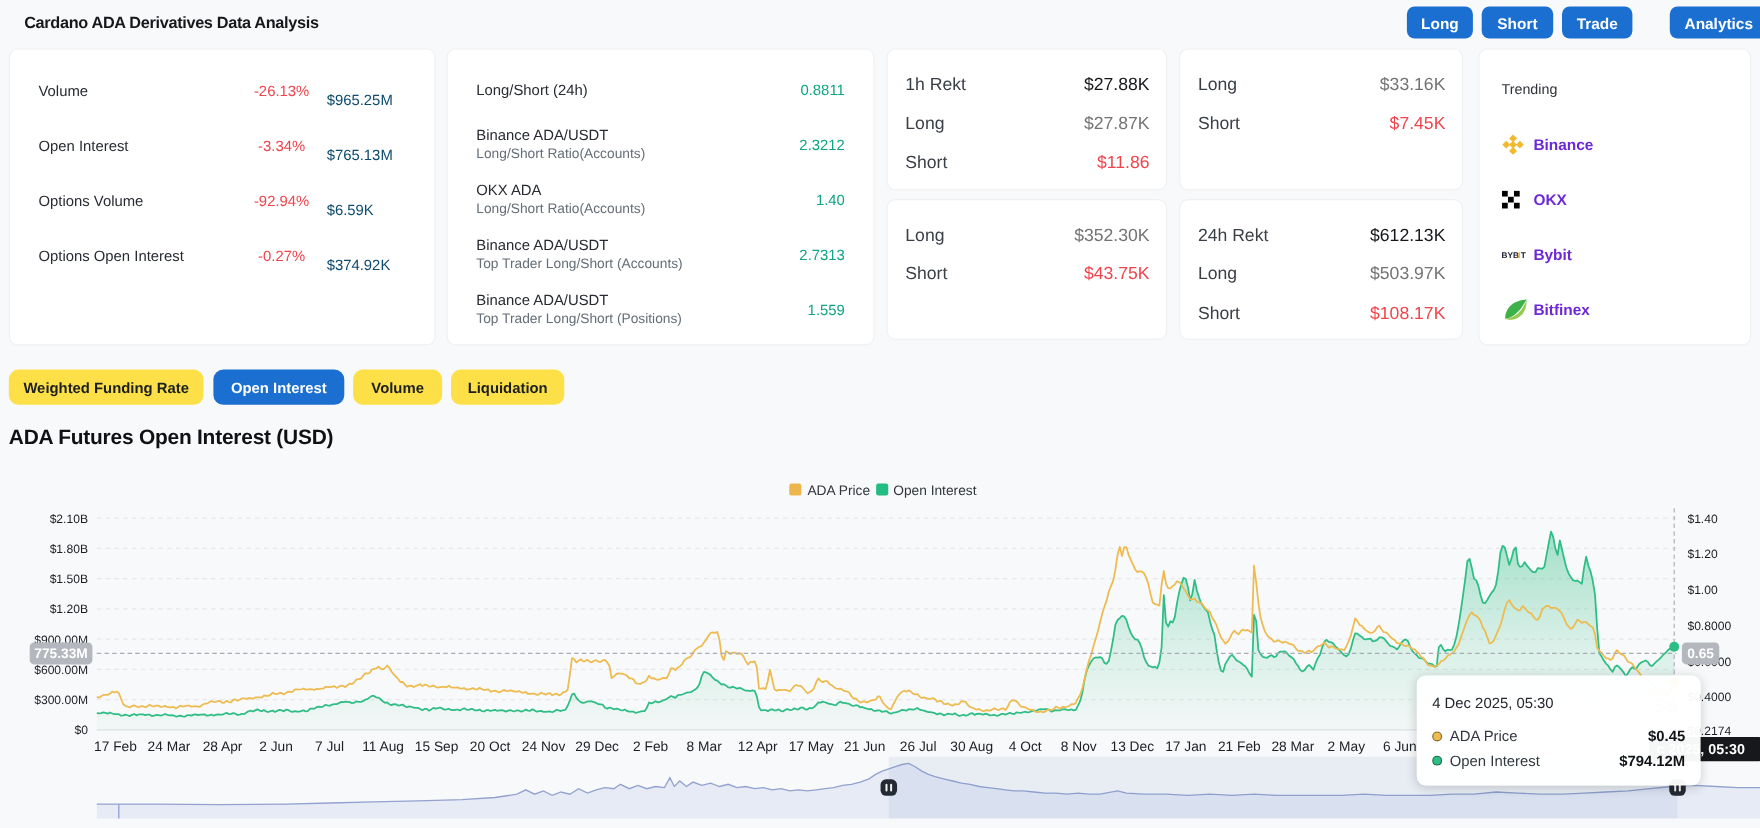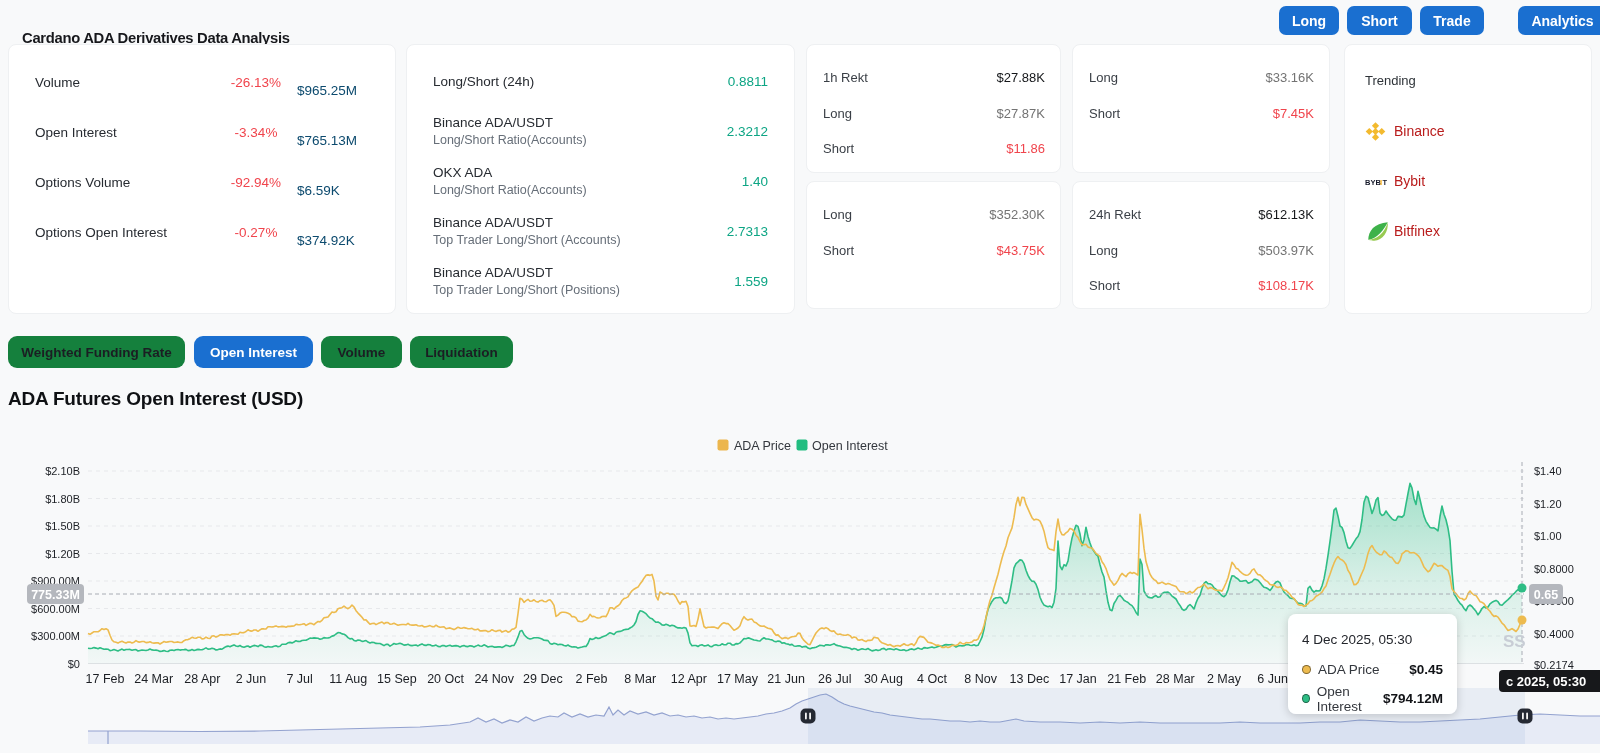--- a/index.html
+++ b/index.html
@@ -1,46 +1,46 @@
 <!DOCTYPE html>
 <html><head><meta charset="utf-8">
 <style>
 * { margin:0; padding:0; box-sizing:border-box; }
 html,body { width:1600px; height:753px; background:#f8f9fa; font-family:"Liberation Sans",sans-serif; overflow:hidden; position:relative; }
 .abs { position:absolute; }
-.title { left:22px; top:30px; font-size:14.8px; font-weight:bold; color:#17181c; letter-spacing:-0.3px; }
+.title { left:22px; top:13px; font-size:14.8px; font-weight:bold; color:#17181c; letter-spacing:-0.3px; }
 .btn { position:absolute; top:6px; height:29px; background:#1a6fd0; color:#fff; font-weight:bold; font-size:14px; border-radius:7px; display:flex; align-items:center; justify-content:center; }
 .card { position:absolute; background:#fff; border:1px solid #eef0f2; border-radius:8px; }
 .c1 { left:8px; top:44px; width:388px; height:270px; padding:12px 26px; }
 .r1 { display:flex; align-items:center; height:50px; font-size:13.5px; }
 .r1 .lbl { width:180px; color:#272b31; }
 .r1 .pct { flex:1; text-align:center; color:#f0444c; }
 .r1 .val { width:72px; text-align:left; color:#0c4a6e;margin-top:16px; }
 .c2 { left:406px; top:44px; width:389px; height:270px; padding:11px 26px; }
 .r2 { display:flex; align-items:center; height:50px; font-size:13.5px; }
 .r2 .m { color:#272b31; }
 .r2 .s { color:#666e78; font-size:12.5px; margin-top:3px; }
 .r2 > div:first-child { flex:1; }
 .gval { color:#0da584; text-align:right; }
 .rekt { padding:15px 15px 0 16px; }
-.rr { display:flex; align-items:center; justify-content:space-between; height:35.5px; font-size:13px; }
+.rr { display:flex; align-items:center; justify-content:space-between; height:35.5px; font-size:16px; }
 .rl { color:#3a3f46; }
 .rv { color:#15171a; }
 .rv.g { color:#737373; }
 .rv.rd { color:#f0444c; }
 .trend { left:1344px; top:44px; width:248px; height:270px; padding:0 20px; }
 .th { margin-top:28px; font-size:13px; color:#2e3338; }
 .te { display:flex; align-items:center; height:50px; }
 .te .ic { width:29px; display:flex; align-items:center; }
-.te .nm { font-size:14px; font-weight:normal; color:#b91c1c; }
+.te .nm { font-size:14px; font-weight:bold; color:#6d28d9; }
 .tabs { position:absolute; top:336px; left:8px; display:flex; }
-.tab { height:32px; border-radius:9px; background:#15803d; color:#1b1e23; font-size:13.5px; font-weight:bold; display:flex; align-items:center; justify-content:center; }
+.tab { height:32px; border-radius:9px; background:#fde047; color:#1b1e23; font-size:13.5px; font-weight:bold; display:flex; align-items:center; justify-content:center; }
 .tab.on { background:#1a6fd0; color:#fff; }
 .h1 { left:8px; top:388px; font-size:19px; font-weight:bold; color:#0f1114; letter-spacing:-0.2px; }
-.tooltip { position:absolute; left:1288px; top:614px; width:169px; height:100px; background:rgba(255,255,255,0.96); border-radius:8px; box-shadow:0 2px 10px rgba(0,0,0,0.18); padding:18px 14px 0 14px; }
+.tooltip { position:absolute; left:1288px; top:614px; width:258px; height:100px; background:rgba(255,255,255,0.96); border-radius:8px; box-shadow:0 2px 10px rgba(0,0,0,0.18); padding:18px 14px 0 14px; }
 .tt { font-size:13.5px; color:#23262c; }
 .trow { display:flex; align-items:center; margin-top:6.5px; font-size:13.5px; color:#33373d; }
 .tt + .trow { margin-top:15px; }
 .dot { width:9px; height:9px; border-radius:50%; margin-right:7px; border:1px solid rgba(0,0,0,0.45); }
 .tv { margin-left:auto; color:#111317; font-weight:600; }
 </style></head>
 <body>
 <div class="abs title">Cardano ADA Derivatives Data Analysis</div>
 <div class="btn" style="left:1279px;width:60px;">Long</div>
 <div class="btn" style="left:1347px;width:65px;">Short</div>
@@ -170,20 +170,34 @@
           <g fill="#f3ba2f">
 <path d="M12 1.4 16.1 5.5 12 9.6 7.9 5.5z"></path>
 <path d="M12 7.9 16.1 12 12 16.1 7.9 12z"></path>
 <path d="M1.4 12 5.5 7.9 9.6 12 5.5 16.1z" transform="translate(-0.6,0)"></path>
 <path d="M14.4 12 18.5 7.9 22.6 12 18.5 16.1z" transform="translate(0.6,0)"></path>
 <path d="M12 14.4 16.1 18.5 12 22.6 7.9 18.5z"></path>
 </g>
         </svg>
       </span>
       <span class="nm">Binance</span>
+    </div>
+<div class="te">
+      <span class="ic">
+        <svg width="17" height="17" viewBox="0 0 18 18">
+          <g fill="#000">
+<rect x="0.5" y="0.5" width="5.5" height="5.5"></rect>
+            <rect x="12" y="0.5" width="5.5" height="5.5"></rect>
+<rect x="6.25" y="6.25" width="5.5" height="5.5"></rect>
+<rect x="0.5" y="12" width="5.5" height="5.5"></rect>
+            <rect x="12" y="12" width="5.5" height="5.5"></rect>
+</g>
+        </svg>
+      </span>
+      <span class="nm">OKX</span>
     </div>
 <div class="te">
       <span class="ic">
         <svg width="25" height="11" viewBox="0 0 50 22">
           <text x="0" y="17" font-family="Liberation Sans, sans-serif" font-size="15" font-weight="bold" fill="#15192a">BYB</text>
           <text x="30" y="17" font-family="Liberation Sans, sans-serif" font-size="15" font-weight="bold" fill="#f7a600">I</text>
           <text x="35" y="17" font-family="Liberation Sans, sans-serif" font-size="15" font-weight="bold" fill="#15192a">T</text>
         </svg>
       </span>
       <span class="nm">Bybit</span>

